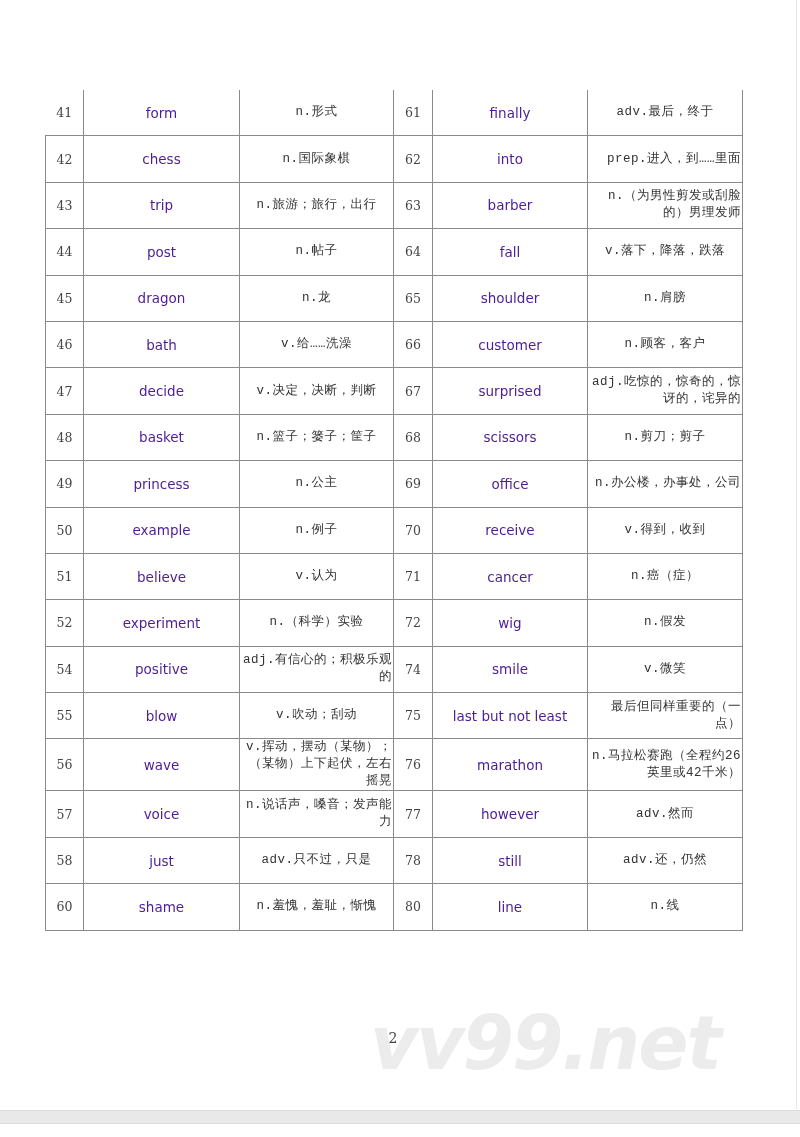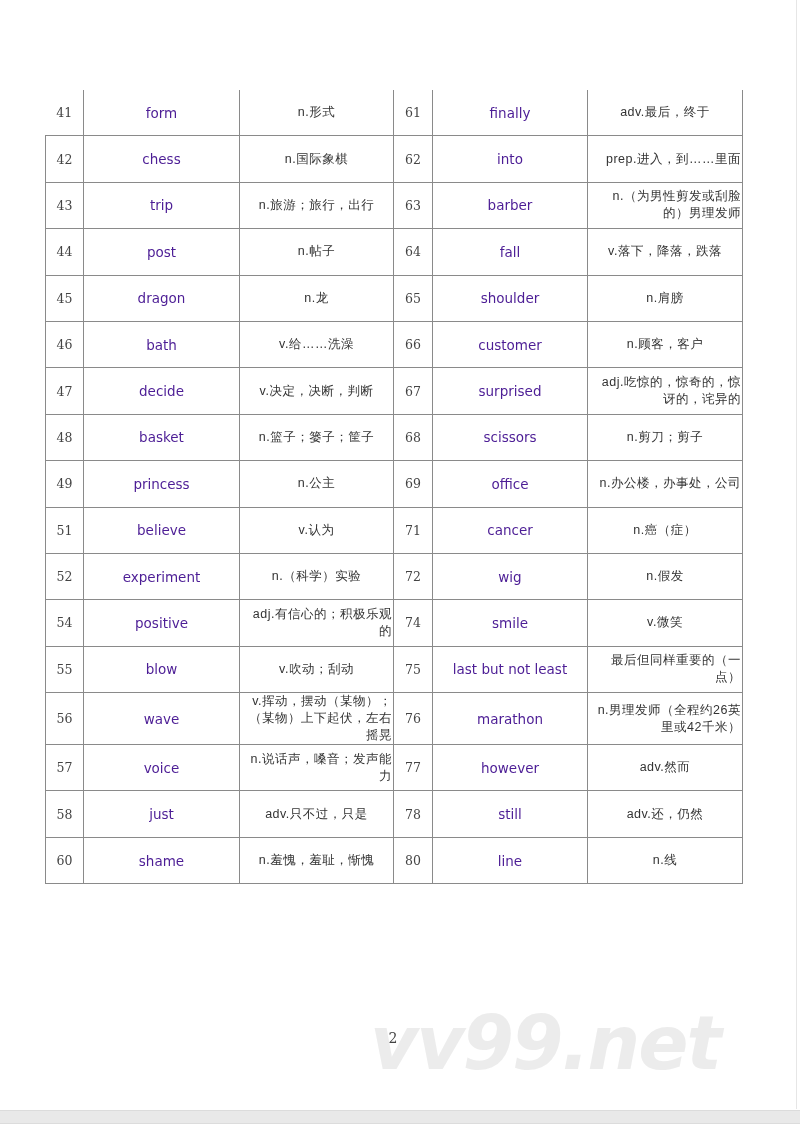--- a/index.html
+++ b/index.html
@@ -20,21 +20,21 @@
   col.c-num { width: 38px; }
   col.c-word { width: 156px; }
   col.c-def { width: 154px; }
   col.c-num2 { width: 39px; }
   col.c-word2 { width: 155px; }
   col.c-def2 { width: 155px; }
   tr.first td { border-top: none; }
   tr.first td.num-left { border-left: none; }
   td.num { font-family: "DejaVu Serif", serif; font-size: 12.5px; color: #444; }
   td.word { font-family: "DejaVu Sans", sans-serif; font-size: 13.5px; color: #4c1d95; }
-  td.def { font-family: Liberation Sans, sans-serif; font-size: 12.5px; color: #333; line-height: 17px; letter-spacing: 0.5px; }
+  td.def { font-family: Liberation Mono, monospace; font-size: 12.5px; color: #333; line-height: 17px; letter-spacing: 0.5px; }
   td.def.wrap { text-align: right; padding: 0 1px; }
   .page-number {
     position: absolute; left: 0; width: 786px; top: 1030px; text-align: center;
     font-family: "DejaVu Serif", serif; font-size: 14px; color: #444;
   }
   .watermark {
     position: absolute; left: 370px; top: 1000px; font-family: "DejaVu Sans", sans-serif;
     font-size: 74px; font-weight: bold; color: rgba(200,200,200,0.35); letter-spacing: -2px;
     pointer-events: none;
     font-style: italic;
@@ -126,20 +126,28 @@
           </tr>
           <tr>
             <td class="num num-left">49</td>
             <td class="word">princess</td>
             <td class="def">n.公主</td>
             <td class="num">69</td>
             <td class="word">office</td>
             <td class="def wrap">n.办公楼，办事处，公司</td>
           </tr>
           <tr>
+            <td class="num num-left">50</td>
+            <td class="word">example</td>
+            <td class="def">n.例子</td>
+            <td class="num">70</td>
+            <td class="word">receive</td>
+            <td class="def">v.得到，收到</td>
+          </tr>
+          <tr>
             <td class="num num-left">51</td>
             <td class="word">believe</td>
             <td class="def">v.认为</td>
             <td class="num">71</td>
             <td class="word">cancer</td>
             <td class="def">n.癌（症）</td>
           </tr>
           <tr>
             <td class="num num-left">52</td>
             <td class="word">experiment</td>
@@ -163,21 +171,21 @@
             <td class="num">75</td>
             <td class="word">last but not least</td>
             <td class="def wrap">最后但同样重要的（一点）</td>
           </tr>
           <tr>
             <td class="num num-left">56</td>
             <td class="word">wave</td>
             <td class="def wrap">v.挥动，摆动（某物）；（某物）上下起伏，左右摇晃</td>
             <td class="num">76</td>
             <td class="word">marathon</td>
-            <td class="def wrap">n.男理发师（全程约26英里或42千米）</td>
+            <td class="def wrap">n.马拉松赛跑（全程约26英里或42千米）</td>
           </tr>
           <tr>
             <td class="num num-left">57</td>
             <td class="word">voice</td>
             <td class="def wrap">n.说话声，嗓音；发声能力</td>
             <td class="num">77</td>
             <td class="word">however</td>
             <td class="def">adv.然而</td>
           </tr>
           <tr>

